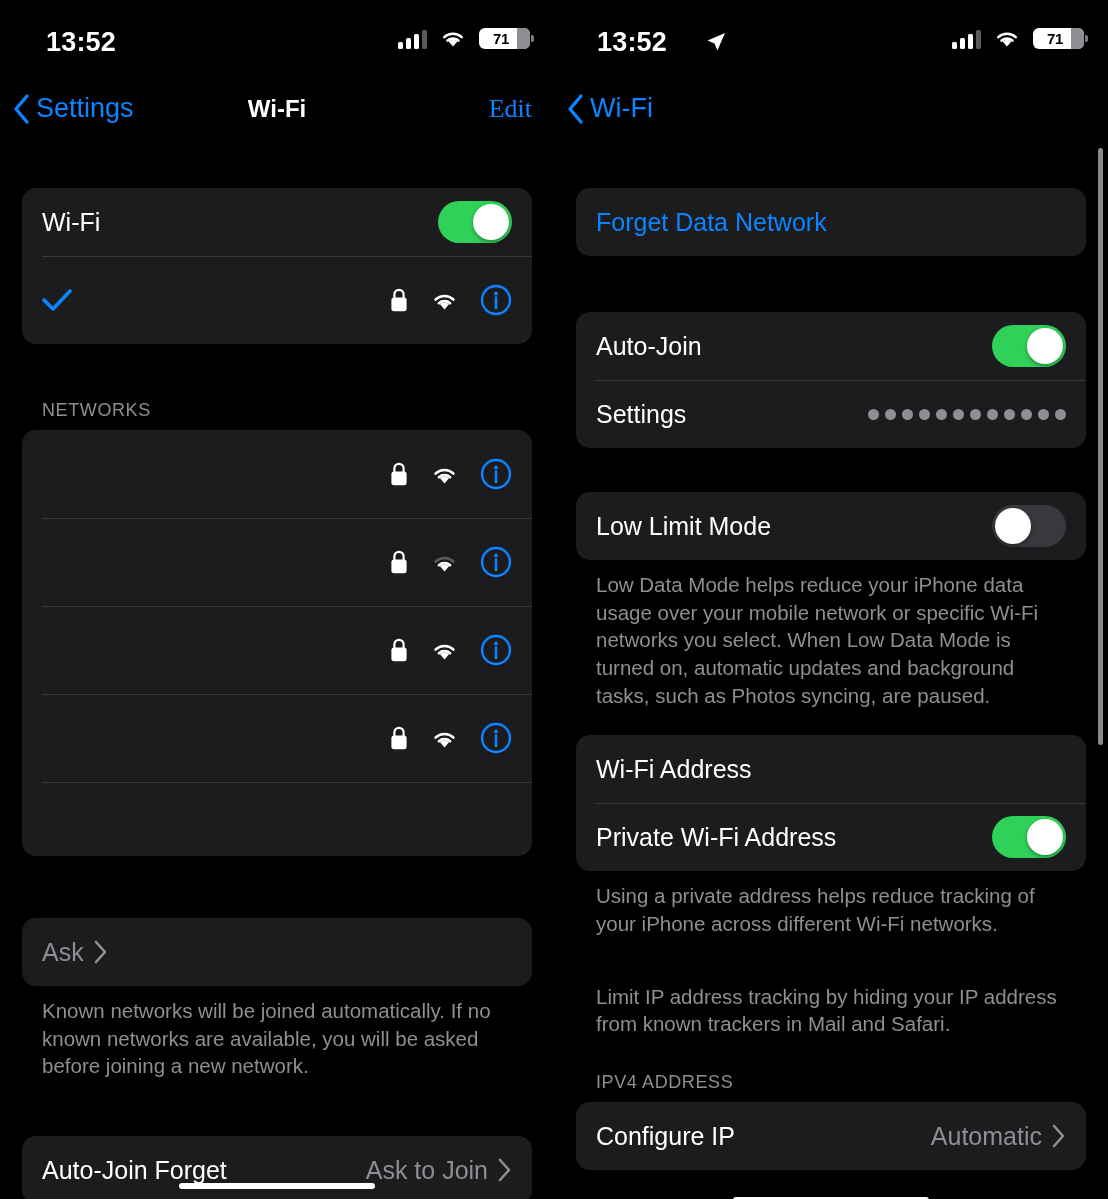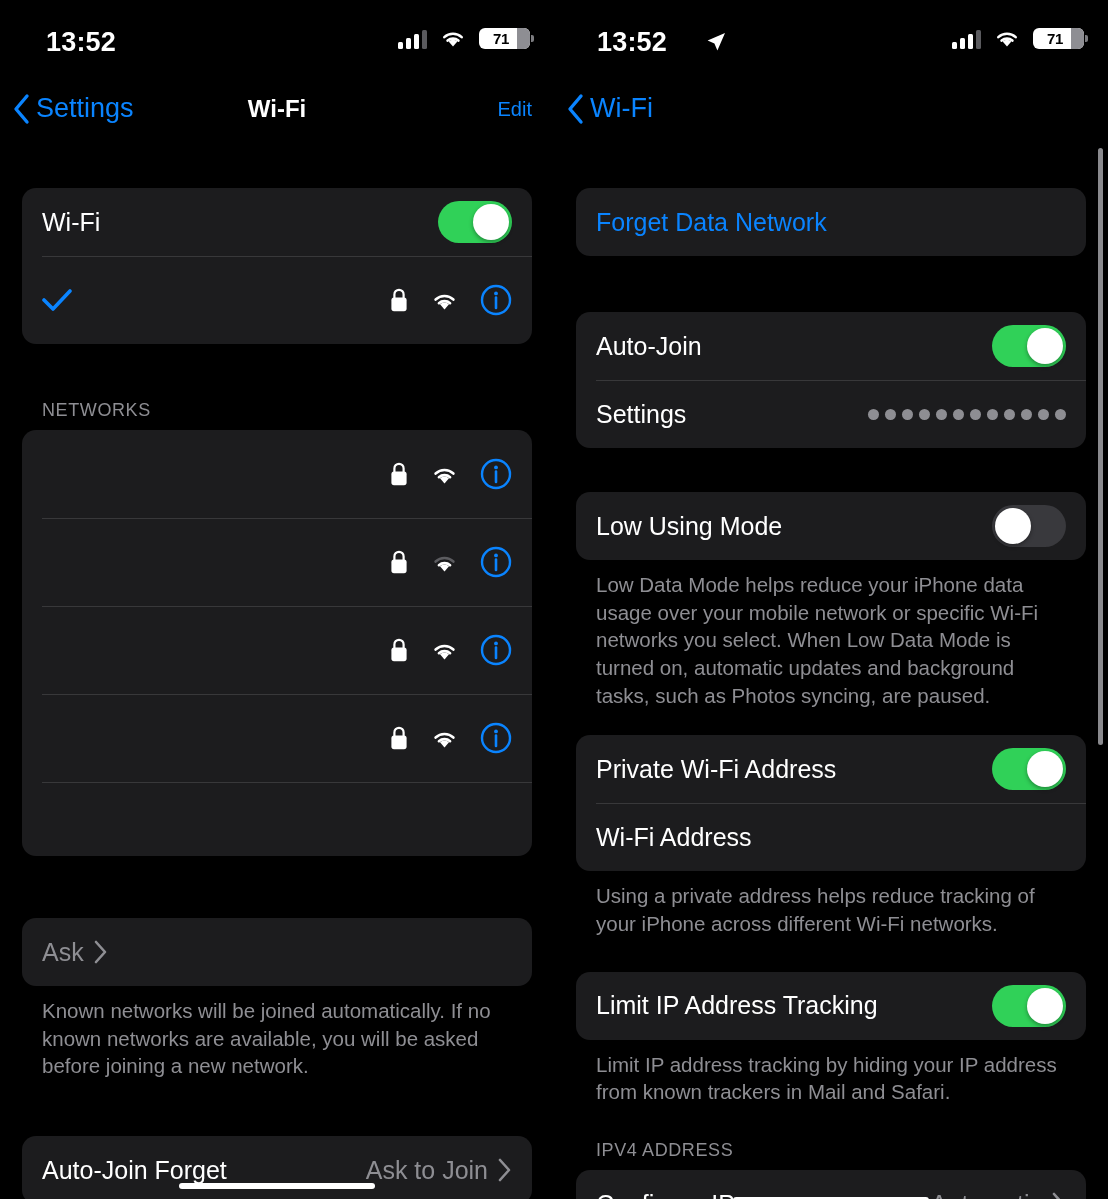--- a/index.html
+++ b/index.html
@@ -52,21 +52,21 @@
     display:flex; align-items:flex-start; gap:6px; color:#0a84ff;
     font-size:27px; cursor:pointer;
   }
   .nav-back svg { flex:0 0 auto; }
   .nav-title {
     position:absolute; left:0; right:0; top:50%; transform:translateY(-50%);
     text-align:center; color:#fff; font-size:24px; font-weight:700;
   }
   .nav-action {
     position:absolute; right:22px; top:50%; transform:translateY(-50%);
-    color:#0a84ff; font-size:20px; cursor:pointer;
+    color:#0a84ff; font-size:26px; cursor:pointer;font-family:Liberation Serif, serif;
   }
 
   
   .content { position:relative; padding:0 22px; }
   .group { background:#1c1c1e; border-radius:14px; overflow:hidden; }
   .row {
     position:relative; display:flex; align-items:center;
     min-height:68px; padding:0 20px;
   }
   .row + .row::before {
@@ -400,54 +400,46 @@
               <span></span>
               <span></span>
           </div>
         </div>
       </div>
 
       <div class="spacer-44"></div>
 
       <div class="group">
         <div class="row">
-          <span class="label">Low Using Mode</span>
+          <span class="label">Low Limit Mode</span>
           <div class="toggle off">
               <div class="knob"></div>
             </div>
         </div>
       </div>
       <div class="footnote">Low Data Mode helps reduce your iPhone data usage over your mobile network or specific Wi-Fi networks you select. When Low Data Mode is turned on, automatic updates and background tasks, such as Photos syncing, are paused.</div>
 
       <div class="spacer-26"></div>
 
       <div class="group">
+        <div class="row">
+          <span class="label">Wi-Fi Address</span>
+          <span class="value"></span>
+        </div>
         <div class="row">
           <span class="label">Private Wi-Fi Address</span>
           <div class="toggle on">
               <div class="knob"></div>
             </div>
         </div>
-        <div class="row">
-          <span class="label">Wi-Fi Address</span>
-          <span class="value"></span>
-        </div>
       </div>
       <div class="footnote">Using a private address helps reduce tracking of your iPhone across different Wi-Fi networks.</div>
 
       <div class="spacer-34"></div>
 
-      <div class="group">
-        <div class="row">
-          <span class="label">Limit IP Address Tracking</span>
-          <div class="toggle on">
-              <div class="knob"></div>
-            </div>
-        </div>
-      </div>
       <div class="footnote">Limit IP address tracking by hiding your IP address from known trackers in Mail and Safari.</div>
 
       <div class="spacer-34"></div>
 
       <div class="group-header">IPV4 ADDRESS</div>
 
       <div class="group">
         <div class="row link">
           <span class="label">Configure IP</span>
           <span class="value">Automatic</span>

